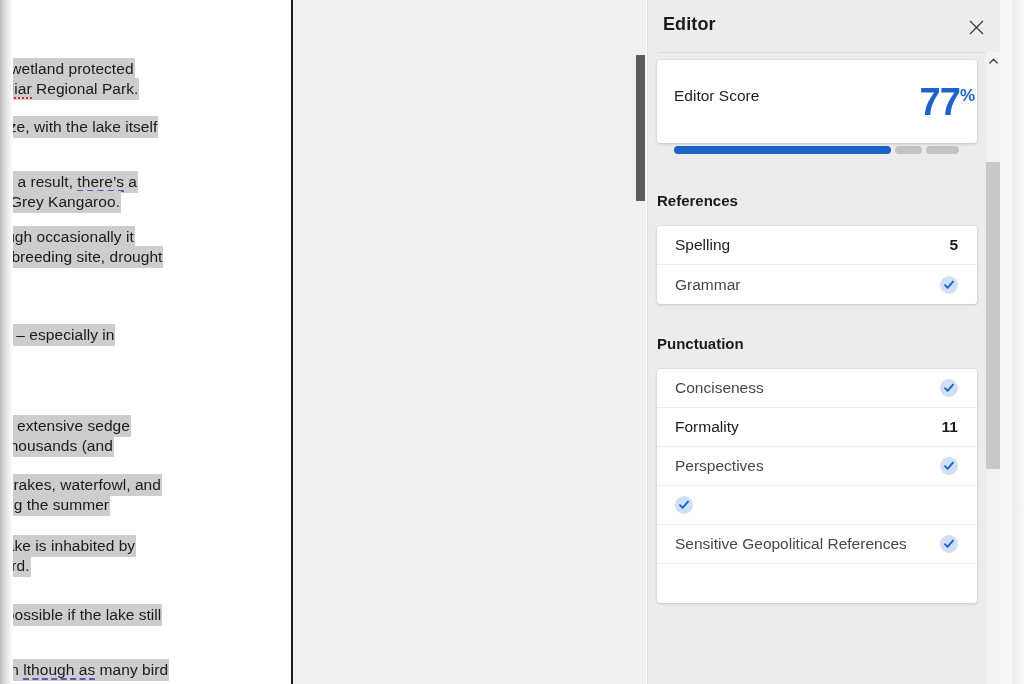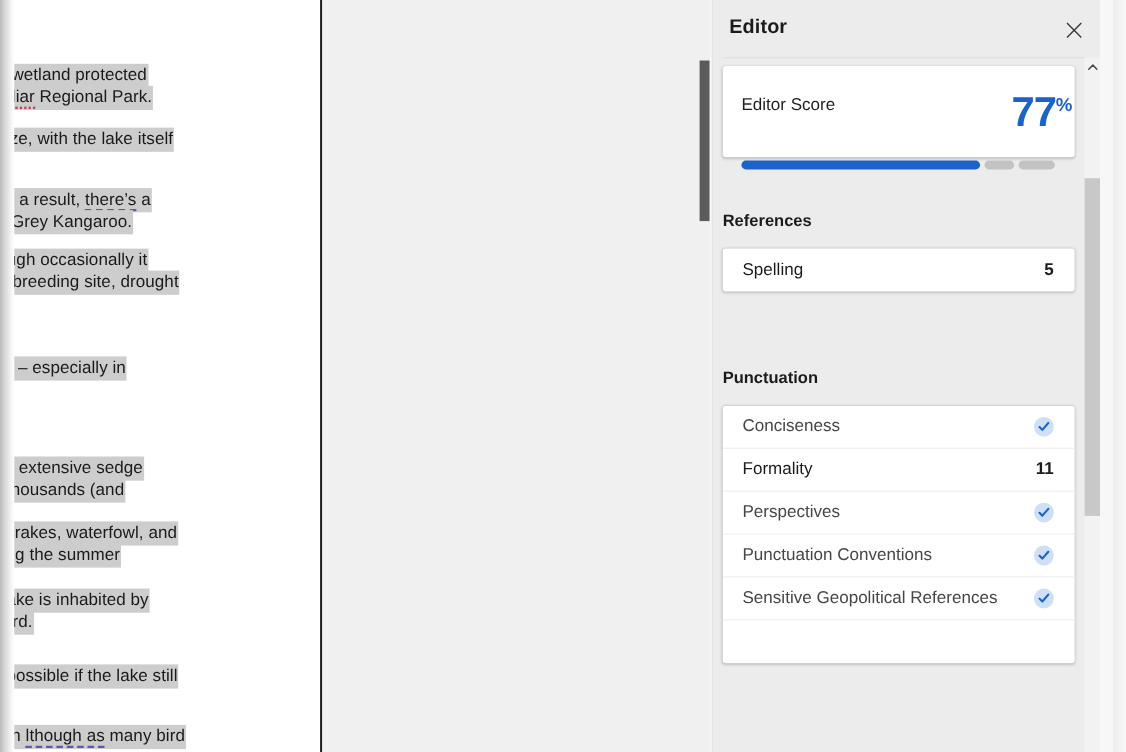--- a/index.html
+++ b/index.html
@@ -357,20 +357,28 @@
       </div>
 
       <div class="section-label" style="top:139px;">References</div>
       <div class="list-card" style="top:173px;">
 
         <div class="list-row">
           <span class="row-label active">Spelling</span>
           <span class="row-count">5</span>
         </div>
 
+        <div class="list-row">
+          <span class="row-label">Grammar</span>
+          <span class="row-check">
+            <svg width="12" height="12" viewBox="0 0 12 12" aria-hidden="true">
+              <path d="M2 6.2 L4.6 8.8 L10 2.6" stroke="#1b62c9" stroke-width="1.9" fill="none" stroke-linecap="round" stroke-linejoin="round"></path>
+            </svg>
+          </span>
+        </div>
 
       </div>
 
       <div class="section-label" style="top:282px;">Punctuation</div>
       <div class="list-card" style="top:316px;">
 
 
         <div class="list-row">
           <span class="row-label">Conciseness</span>
           <span class="row-check">
@@ -389,21 +397,20 @@
         <div class="list-row">
           <span class="row-label">Perspectives</span>
           <span class="row-check">
             <svg width="12" height="12" viewBox="0 0 12 12" aria-hidden="true">
                 <path d="M2 6.2 L4.6 8.8 L10 2.6" stroke="#1b62c9" stroke-width="1.9" fill="none" stroke-linecap="round" stroke-linejoin="round"></path>
               </svg>
           </span>
         </div>
 
         <div class="list-row">
-          <span class="row-label">Punctuation Conventions</span>
           <span class="row-check">
             <svg width="12" height="12" viewBox="0 0 12 12" aria-hidden="true">
                 <path d="M2 6.2 L4.6 8.8 L10 2.6" stroke="#1b62c9" stroke-width="1.9" fill="none" stroke-linecap="round" stroke-linejoin="round"></path>
               </svg>
           </span>
         </div>
 
         <div class="list-row">
           <span class="row-label">Sensitive Geopolitical References</span>
           <span class="row-check">

